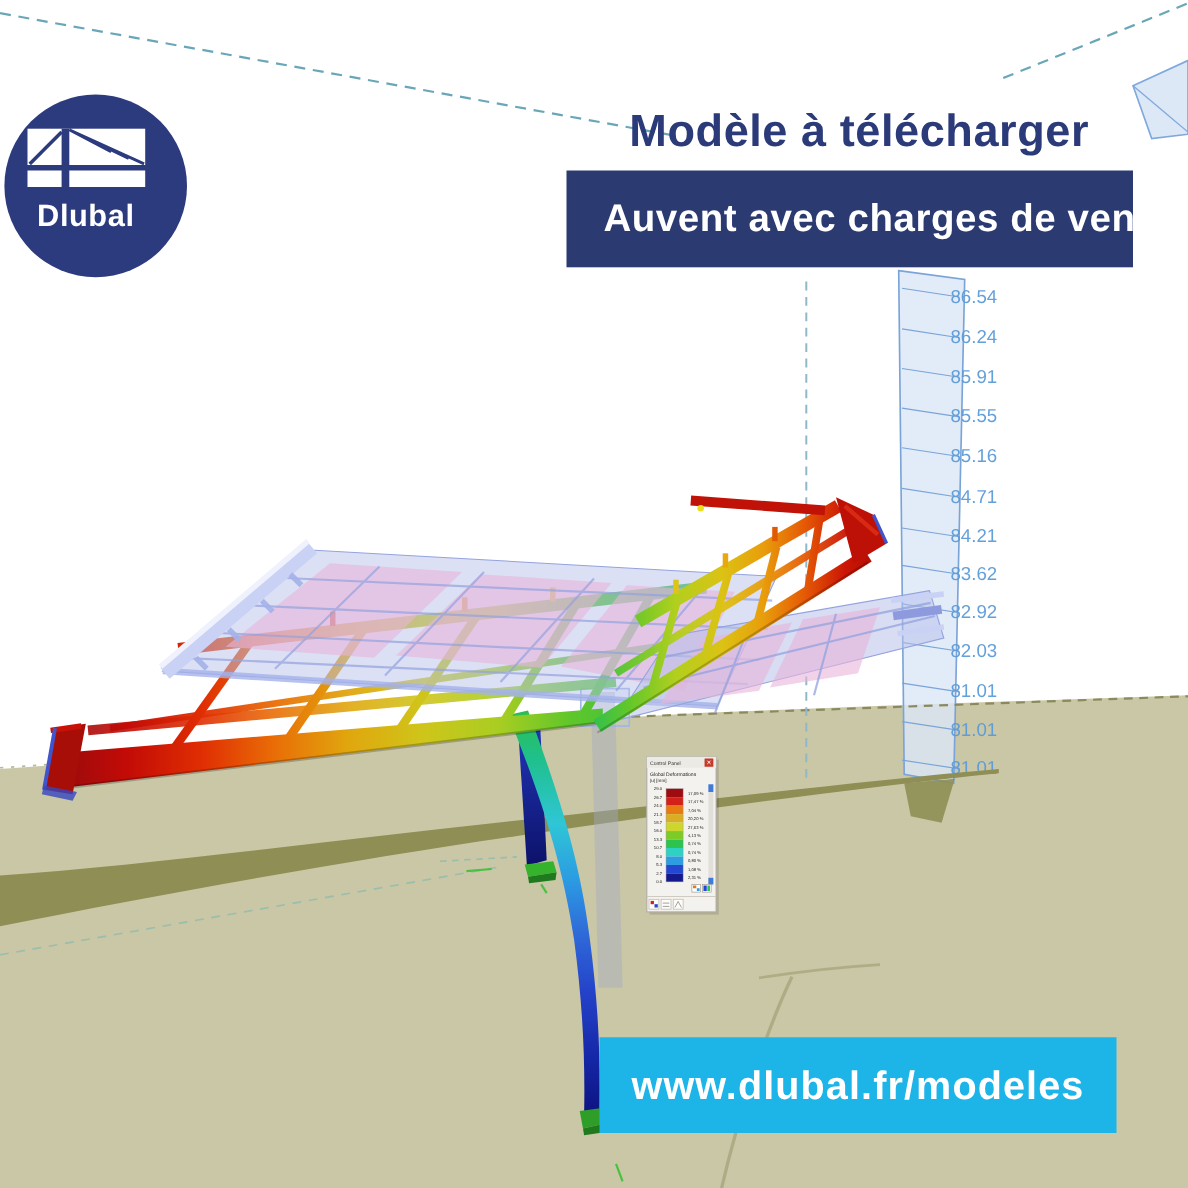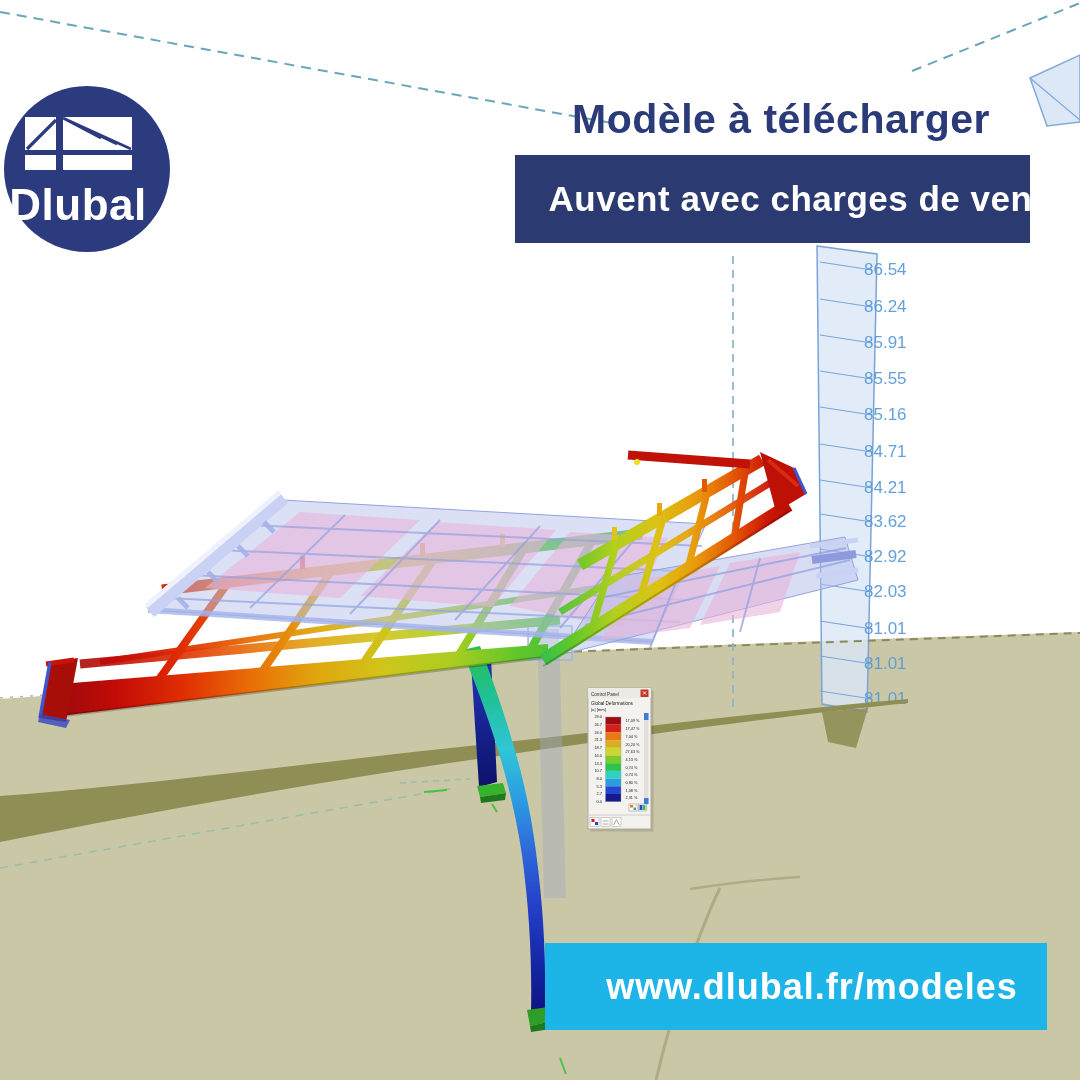--- a/index.html
+++ b/index.html
@@ -5,31 +5,31 @@
   html,body{margin:0;padding:0;background:#ffffff;}
   .stage{position:relative;width:1080px;height:1080px;overflow:hidden;background:#fff;
          font-family:"Liberation Sans",sans-serif;}
   .scene{position:absolute;left:0;top:0;width:1080px;height:1080px;}
   svg text{font-family:"Liberation Sans",sans-serif;}
 
   .logo{position:absolute;left:4px;top:86px;width:166px;height:166px;border-radius:50%;
         background:#2c3a7e;}
   .logo svg{position:absolute;left:0;top:0;}
   .logo-text{position:absolute;left:0;top:94px;width:148px;text-align:center;color:#fff;
-             font-size:44px;font-weight:700;letter-spacing:.5px;}
+             font-size:28px;font-weight:700;letter-spacing:.5px;}
 
   .eyebrow{position:absolute;right:90px;top:96px;color:#2b3a78;font-size:41px;font-weight:700;
            letter-spacing:.5px;white-space:nowrap;}
 
   .banner-navy{position:absolute;left:515px;top:155px;width:515px;height:88px;background:#2b3a70;
                display:flex;align-items:center;justify-content:center;}
   .banner-navy span{color:#fff;font-size:35px;font-weight:700;letter-spacing:.5px;white-space:nowrap;margin-left:48px;}
 
   .banner-cyan{position:absolute;left:545px;top:943px;width:470px;height:87px;background:#1db4e8;
-               display:flex;align-items:center;justify-content:center;padding-left:32px;}
+               display:flex;align-items:center;justify-content:center;}
   .banner-cyan span{color:#fff;font-size:36px;font-weight:700;letter-spacing:1px;white-space:nowrap;}
 </style>
 </head>
 <body>
 
 <div class="stage">
 
 <svg class="scene" viewBox="0 0 1080 1080">
   <defs>
     <linearGradient id="gradL" gradientUnits="userSpaceOnUse" x1="60" y1="0" x2="620" y2="0">

